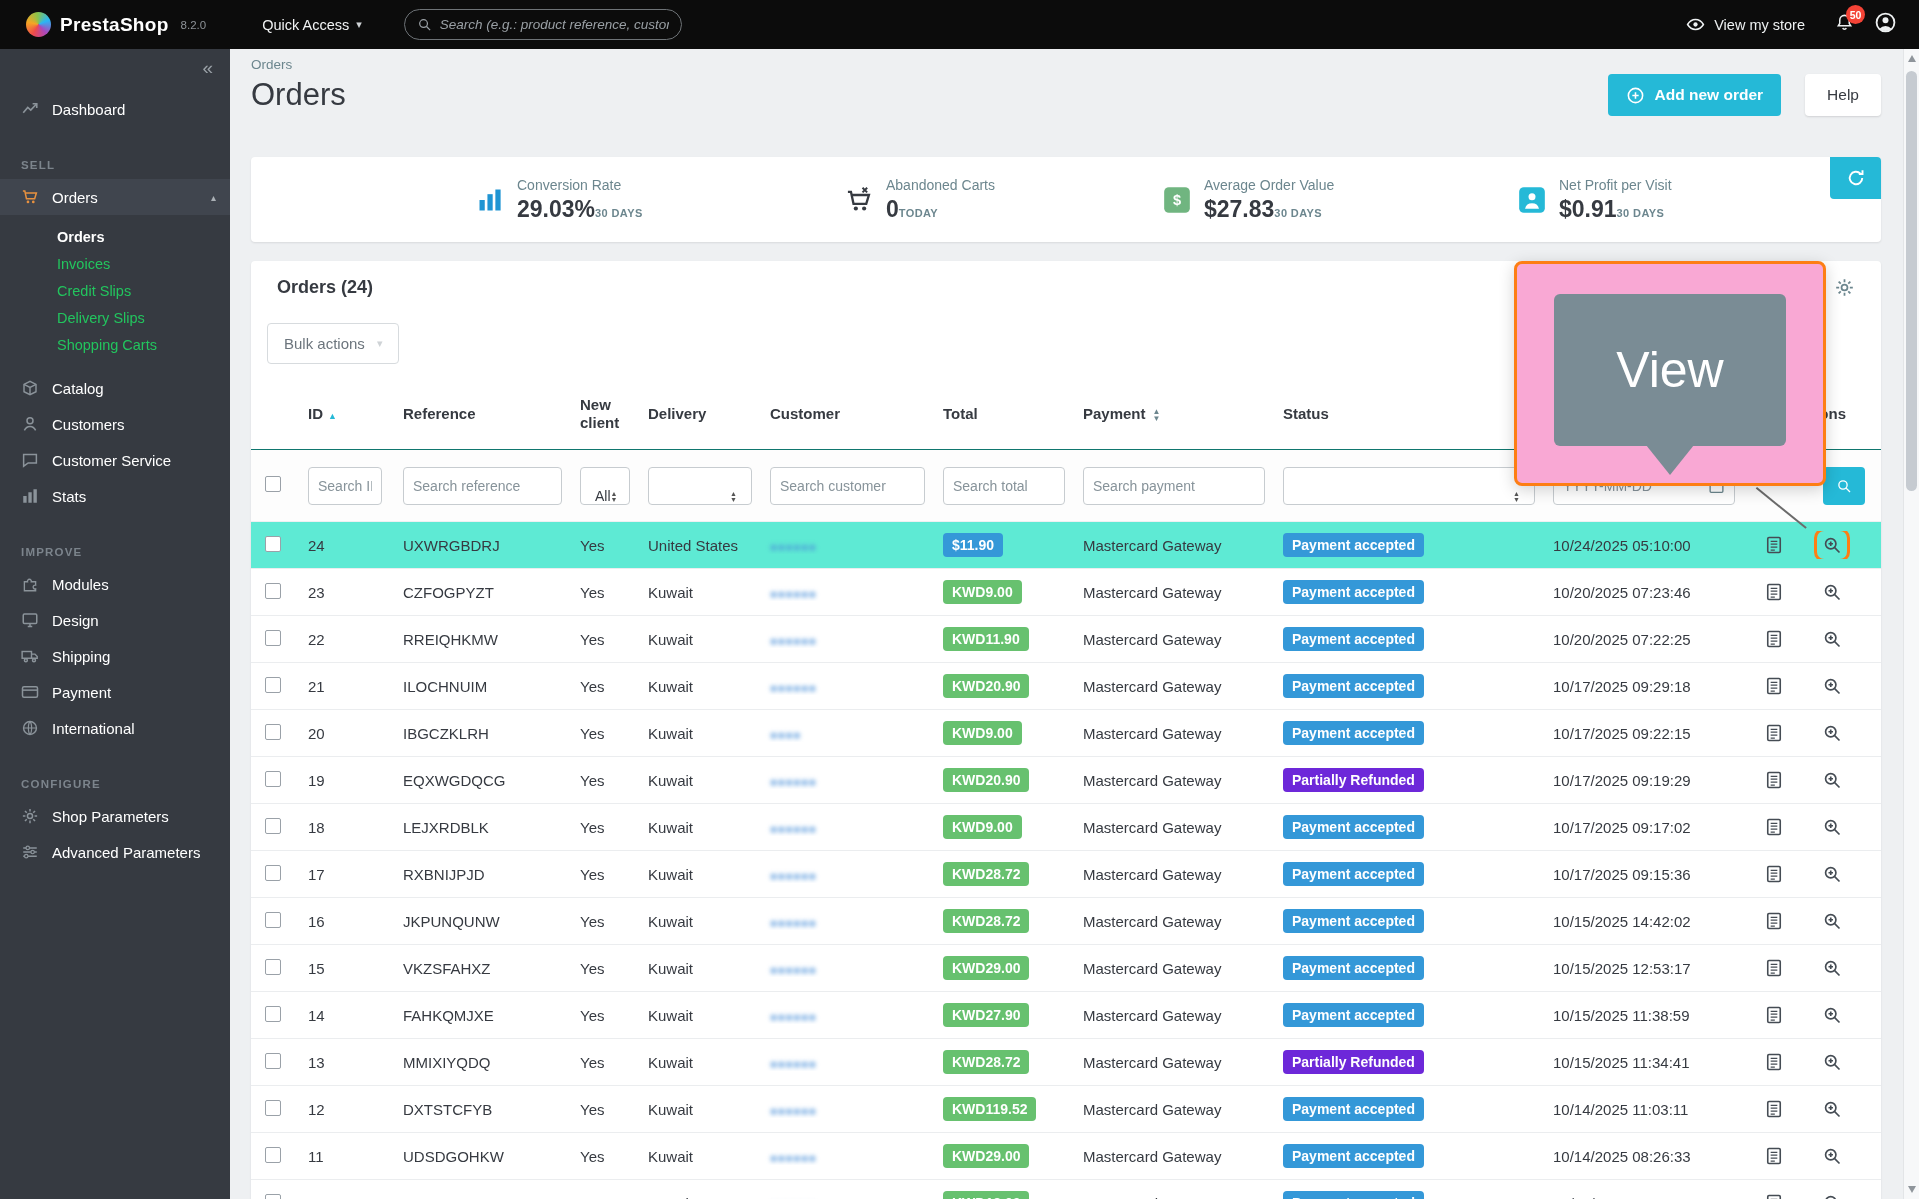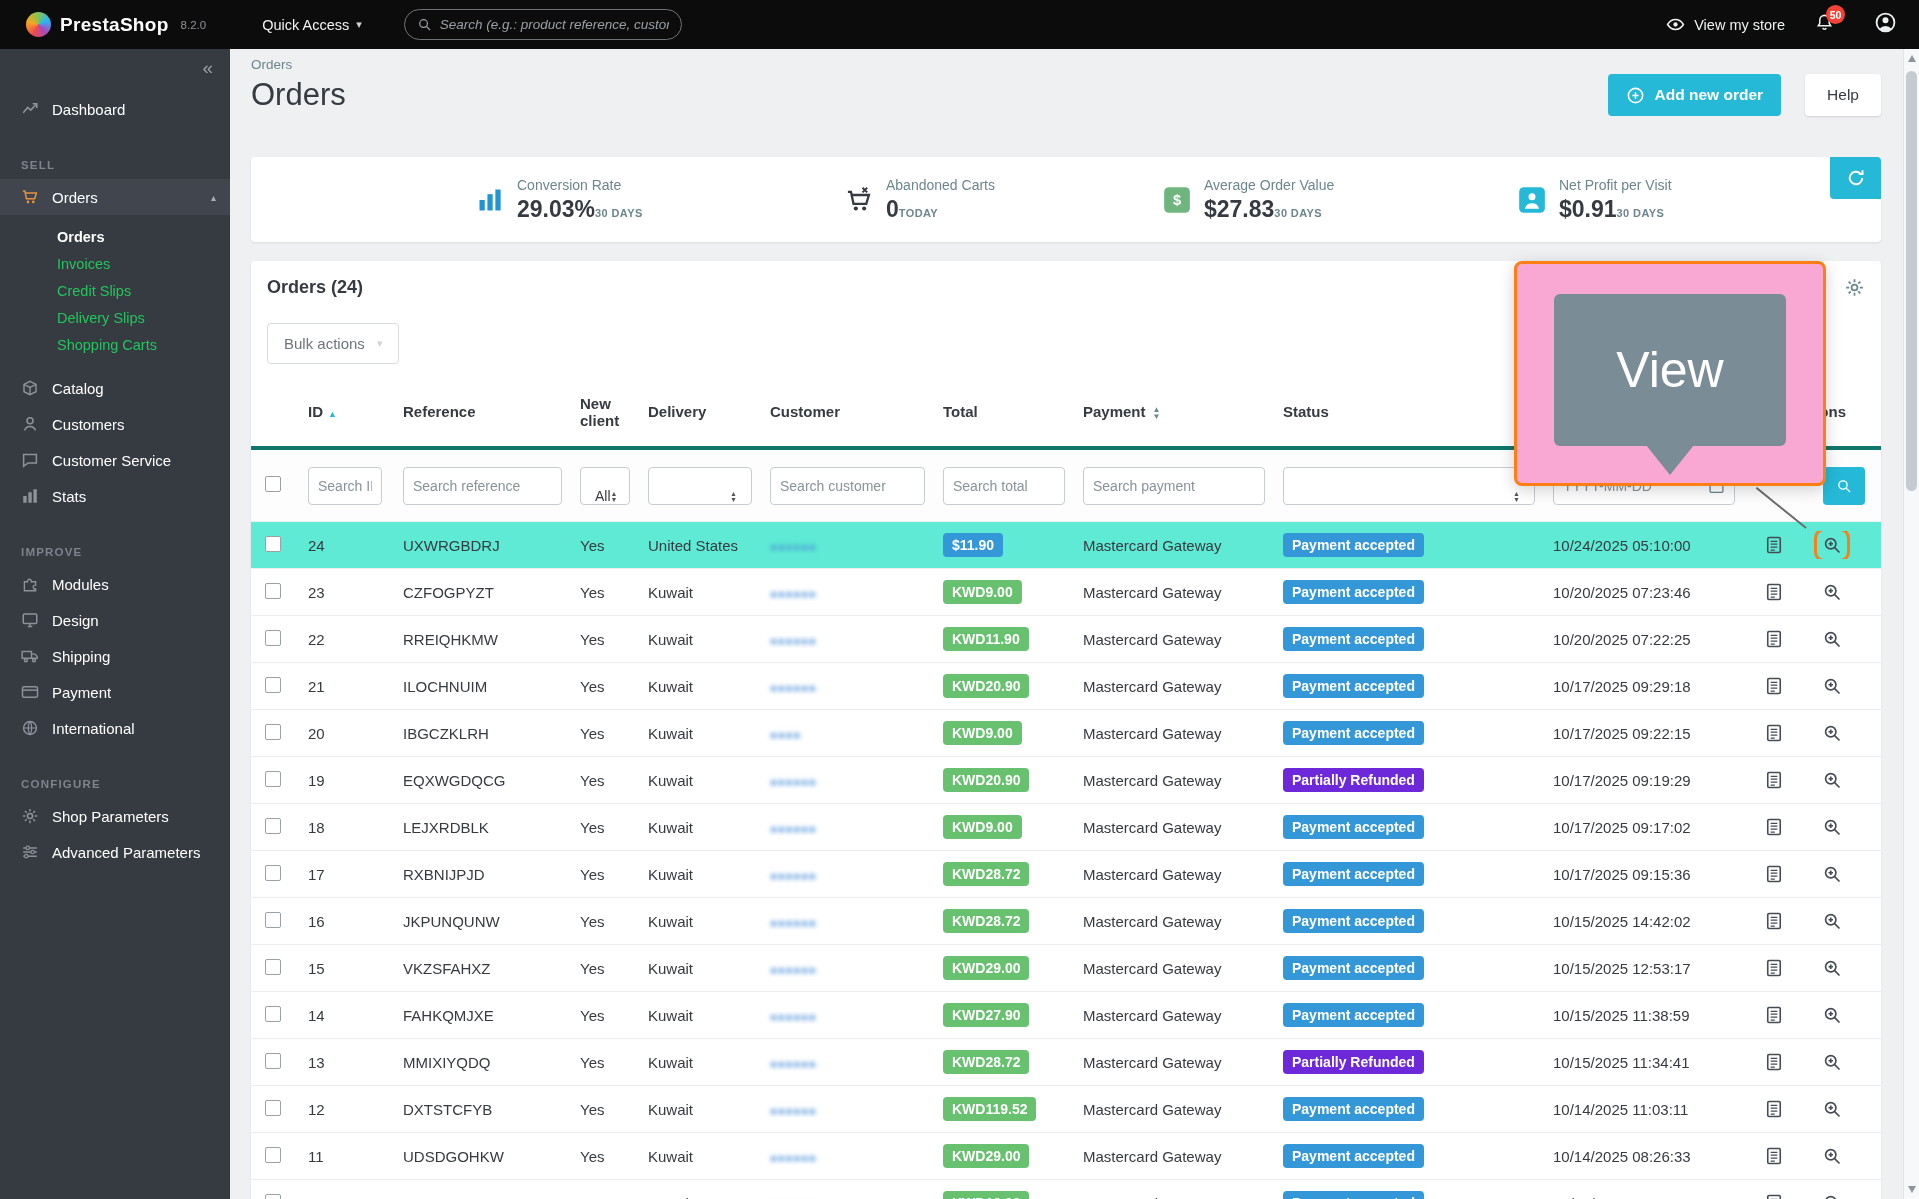--- a/index.html
+++ b/index.html
@@ -18,21 +18,21 @@
   .quick{margin-left:56px;color:#f1f3f4;font-size:14.5px;display:flex;align-items:center;gap:7px;cursor:pointer}
   .caret-down::after{content:"▾";font-size:11px;color:#cfd3d6}
   .tb-search{margin-left:42px;width:278px;height:31px;border:1px solid #6e7377;border-radius:17px;
     display:flex;align-items:center;padding:0 12px;gap:8px;color:#9aa0a5;background:#0c0c0c}
   .tb-search .i16{width:15px;height:15px;flex:none}
   .tb-input{flex:1;background:transparent;border:none;outline:none;color:#d6dadd;
     font-size:13.5px;font-style:italic;font-family:inherit;min-width:0}
   .tb-input::placeholder{color:#9aa0a5;font-style:italic}
   .spacer{flex:1}
   .tb-store{display:flex;align-items:center;gap:9px;color:#eef1f2;font-size:14.5px;margin-right:30px;cursor:pointer}
-  .tb-bell{position:relative;margin-right:40px;color:#eef1f2;cursor:pointer}
+  .tb-bell{position:relative;margin-right:20px;color:#eef1f2;cursor:pointer}
   .i16{width:16px;height:16px;display:inline-flex}
   .i19{width:19px;height:19px;display:inline-flex}
   .i20{width:20px;height:20px;display:inline-flex}
   .i23{width:23px;height:23px;display:inline-flex}
   .badge-dot{position:absolute;top:-8px;right:-11px;min-width:19px;height:19px;border-radius:10px;
     background:#f44336;color:#fff;font-size:10.5px;font-weight:bold;display:flex;align-items:center;
     justify-content:center;padding:0 3px}
   .tb-avatar{margin-right:22px;color:#eef1f2;cursor:pointer}
   svg{width:100%;height:100%;display:block}
 
@@ -78,31 +78,31 @@
   .kpi-label{font-size:14px;color:#6c868e;margin-bottom:3px}
   .kpi-valrow{display:flex;align-items:baseline;}
   .kpi-value{font-size:23px;font-weight:bold;color:#363a41}
   .kpi-period{font-size:11px;font-weight:bold;color:#6c868e;letter-spacing:.4px}
   .kpi-refresh{position:absolute;top:0;right:0;width:51px;height:42px;background:#25b9d7;border:none;
     border-radius:0 4px 0 4px;display:flex;align-items:center;justify-content:center;color:#fff;cursor:pointer}
 
   
   .panel{position:absolute;left:21px;top:212px;width:1630px;height:1010px;background:#fff;
     border-radius:4px;box-shadow:0 1px 2px rgba(54,58,65,.12)}
-  .panel-header{height:52px;display:flex;align-items:center;padding:0 16px}
+  .panel-header{height:52px;display:flex;align-items:center;padding:0 26px}
   .panel-title{font-size:18px;font-weight:bold;color:#363a41}
   .panel-gear{margin-left:auto;width:21px;height:21px;color:#6c868e;cursor:pointer}
   .bulk-row{margin:10px 0 0 16px;height:41px}
   .btn-bulk{height:41px;padding:0 16px;background:#fff;border:1px solid #d7dbde;border-radius:4px;
     color:#6c757d;font-size:15px;display:inline-flex;align-items:center;gap:12px;cursor:pointer;font-family:inherit}
 
   .grid{display:grid;grid-template-columns:49px 95px 177px 68px 122px 173px 140px 200px 270px 200px 136px;
     align-items:center}
   .thead{margin-top:14px;height:72px;font-weight:bold;font-size:15px;color:#363a41;
-    border-bottom:4px solid #0f766e}
+    border-bottom:1px solid #0f766e}
   .th{padding-left:8px;line-height:1.15}
   .th.c-actions{padding-left:46px}
   .sort-up{margin-left:5px}
   .sort-up::after{content:"▲";font-size:9px;color:#25b9d7}
   .sort-both{display:inline-flex;flex-direction:column;margin-left:7px;vertical-align:middle}
   .sort-both::before{content:"▲";font-size:8px;line-height:7px;color:#6c868e}
   .sort-both::after{content:"▼";font-size:8px;line-height:7px;color:#6c868e}
 
   .filter-row{height:72px;border-bottom:1px solid #eef0f2;background:#fdfdfd}
   .td{padding-left:8px;padding-right:10px;overflow:hidden}

